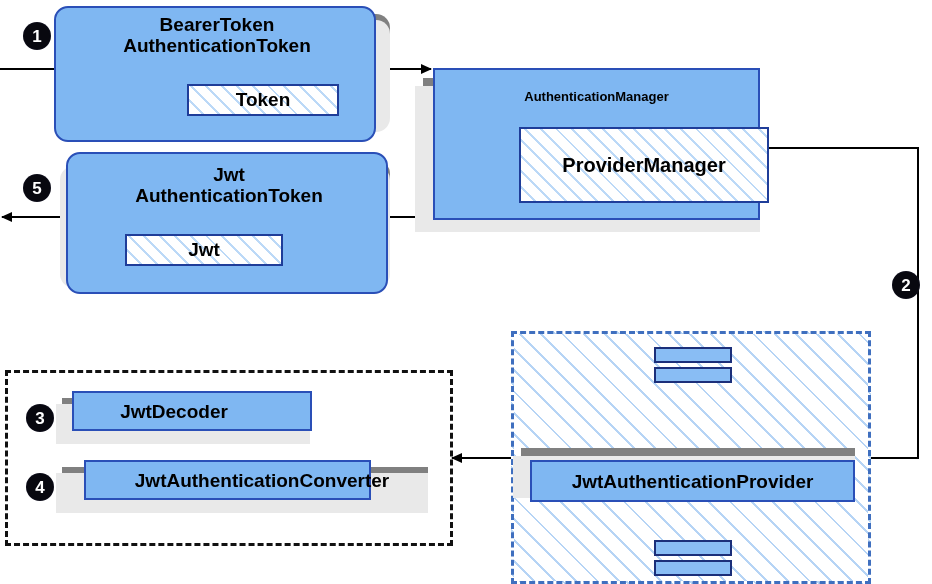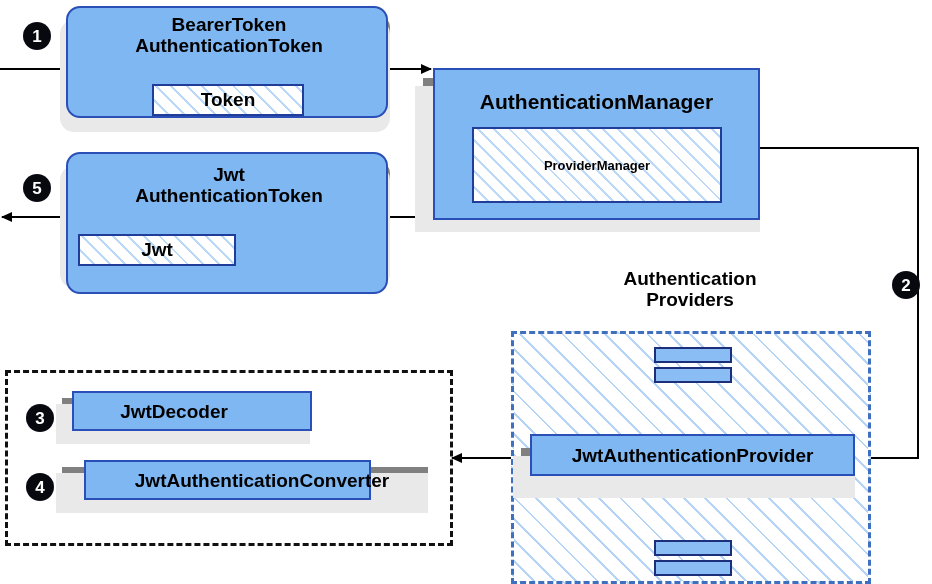--- a/index.html
+++ b/index.html
@@ -28,20 +28,21 @@
   .hatch{
     position:absolute;box-sizing:border-box;
     background:
       repeating-linear-gradient(45deg,
         rgba(255,255,255,0) 0px,
         rgba(255,255,255,0) 9px,
         #bcd9f7 9px,
         #bcd9f7 11px),
       #ffffff;
     border:2px solid #1f3d99;
+    margin-left:47px;
   }
   .hatch > span{
     position:absolute;left:0;right:0;top:50%;transform:translateY(-50%);
     text-align:center;font-weight:bold;color:#000;
   }
 
   
   .dashbox-black{
     position:absolute;box-sizing:border-box;
     border:3px dashed #111111;background:transparent;
@@ -108,61 +109,59 @@
   </svg>
 
   <div class="bullet" style="left:24px;top:23px;">1</div>
   <div class="bullet" style="left:893px;top:272px;">2</div>
   <div class="bullet" style="left:27px;top:405px;">3</div>
   <div class="bullet" style="left:27px;top:474px;">4</div>
   <div class="bullet" style="left:24px;top:175px;">5</div>
 
   <div class="sh-dark" style="left:66px;top:14px;width:324px;height:112px;border-radius:14px;"></div>
   <div class="sh-light" style="left:60px;top:20px;width:330px;height:112px;border-radius:14px;"></div>
-  <div class="card round" style="left:66px;top:6px;width:322px;height:112px;padding-left:44px;">
+  <div class="card round" style="left:54px;top:6px;width:322px;height:136px;padding-left:44px;">
     <div class="lbl" style="left:0;top:6px;width:322px;font-size:19px;">BearerToken
 AuthenticationToken</div>
     <div class="hatch" style="left:84px;top:76px;width:152px;height:32px;">
       <span style="font-size:19px;">Token</span>
     </div>
   </div>
 
   <div class="sh-dark" style="left:66px;top:160px;width:324px;height:122px;border-radius:14px;"></div>
   <div class="sh-light" style="left:60px;top:166px;width:330px;height:122px;border-radius:14px;"></div>
   <div class="card round" style="left:66px;top:152px;width:322px;height:142px;">
     <div class="lbl" style="left:0;top:10px;width:322px;font-size:19px;">Jwt
 AuthenticationToken</div>
     <div class="hatch" style="left:10px;top:80px;width:158px;height:32px;">
       <span style="font-size:19px;">Jwt</span>
     </div>
   </div>
 
   <div class="sh-dark" style="left:423px;top:78px;width:337px;height:146px;"></div>
   <div class="sh-light" style="left:415px;top:86px;width:345px;height:146px;"></div>
   <div class="card" style="left:433px;top:68px;width:327px;height:152px;">
-    <div class="lbl" style="left:0;top:20px;width:323px;font-size:21px;">AuthenticationManager</div>
+    <div class="lbl" style="left:0;top:20px;width:323px;font-size:13px;">AuthenticationManager</div>
     <div class="hatch" style="left:37px;top:57px;width:250px;height:76px;">
-      <span style="font-size:13px;">ProviderManager</span>
+      <span style="font-size:20px;">ProviderManager</span>
     </div>
   </div>
 
-  <div class="lbl" style="left:590px;top:268px;width:200px;font-size:19px;">Authentication
-Providers</div>
 
   <div class="dashbox-blue" style="left:511px;top:331px;width:360px;height:253px;"></div>
 
   <div class="bar" style="left:654px;top:347px;width:78px;height:16px;"></div>
   <div class="bar" style="left:654px;top:367px;width:78px;height:16px;"></div>
 
   <div class="bar" style="left:654px;top:540px;width:78px;height:16px;"></div>
   <div class="bar" style="left:654px;top:560px;width:78px;height:16px;"></div>
 
   <div class="sh-dark" style="left:521px;top:448px;width:334px;height:42px;"></div>
   <div class="sh-light" style="left:513px;top:456px;width:342px;height:42px;"></div>
-  <div class="card" style="left:530px;top:434px;width:325px;height:42px;">
+  <div class="card" style="left:530px;top:460px;width:325px;height:42px;">
     <div class="lbl" style="left:0;top:9px;width:321px;font-size:19px;">JwtAuthenticationProvider</div>
   </div>
 
   <div class="dashbox-black" style="left:5px;top:370px;width:448px;height:176px;"></div>
 
   <div class="sh-dark" style="left:62px;top:398px;width:248px;height:40px;"></div>
   <div class="sh-light" style="left:56px;top:404px;width:254px;height:40px;"></div>
   <div class="card" style="left:72px;top:391px;width:240px;height:40px;">
     <div class="lbl" style="left:0;top:8px;width:200px;font-size:19px;">JwtDecoder</div>
   </div>

